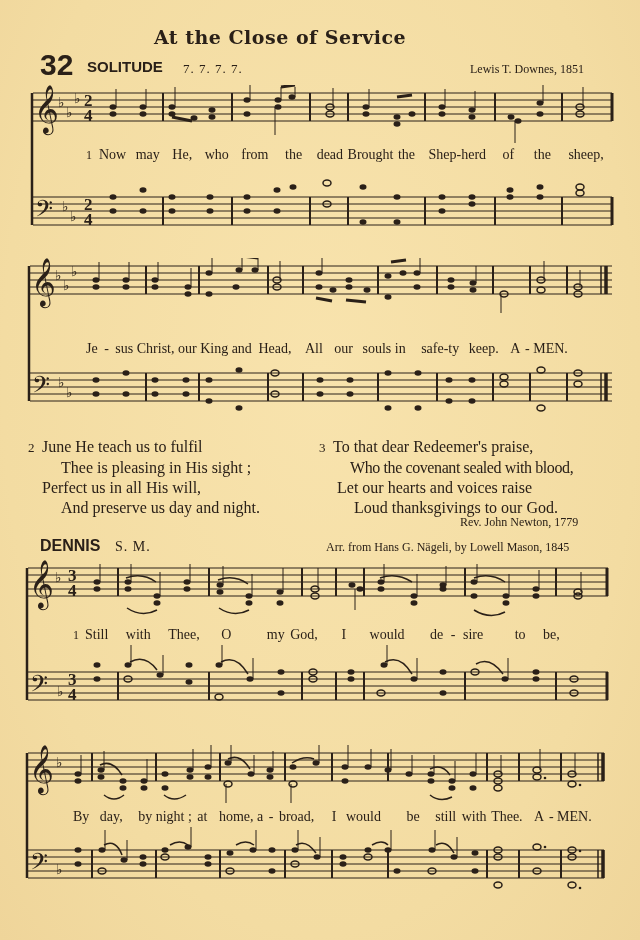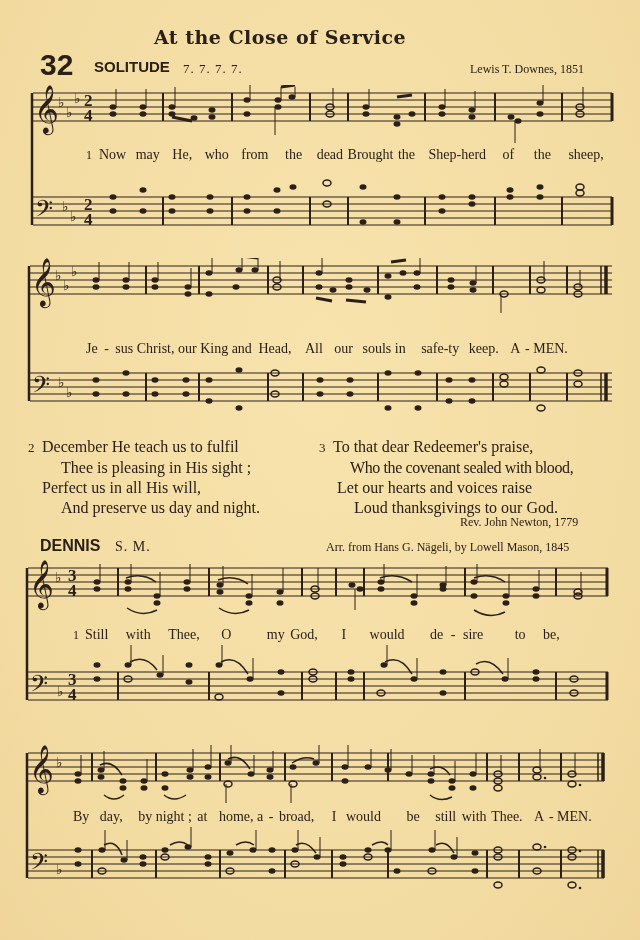--- a/index.html
+++ b/index.html
@@ -32,21 +32,21 @@
   .smallcaps { font-variant: small-caps; }
 </style>
 </head>
 <body>
 
 <div class="page">
 
   <div class="abs section-title">At the Close of Service</div>
 
   <div class="abs hymn-number">32</div>
-  <div class="abs tune-name" style="top:58px;left:94px;">SOLITUDE</div>
+  <div class="abs tune-name" style="top:58px;left:87px;">SOLITUDE</div>
   <div class="abs meter" style="top:61px;left:183px;">7. 7. 7. 7.</div>
   <div class="abs composer" style="top:62px;left:470px;">Lewis T. Downes, 1851</div>
 
   <svg class="system" style="top:85px;" width="640" height="160">
     <g stroke="#2a2018" stroke-width="1">
       <line x1="33" y1="8" x2="612" y2="8"></line>
         <line x1="33" y1="15" x2="612" y2="15"></line>
         <line x1="33" y1="22" x2="612" y2="22"></line>
         <line x1="33" y1="29" x2="612" y2="29"></line>
         <line x1="33" y1="36" x2="612" y2="36"></line>
@@ -338,21 +338,21 @@
     <span style="margin-left:8px">our</span>
     <span style="margin-left:6px">souls</span>
     <span>in</span>
     <span style="margin-left:12px">safe-ty</span>
     <span style="margin-left:6px">keep.</span>
     <span style="margin-left:8px">A</span>
     <span class="smallcaps" style="margin-left:2px">- MEN.</span>
   </div>
 
   <div class="abs verse" style="top:437px;left:28px;">
-    <div class="line"><span class="num">2</span><span>December He teach us to fulfil</span></div>
+    <div class="line"><span class="num">2</span><span>June He teach us to fulfil</span></div>
     <div class="line indent" style="padding-left:33px;">Thee is pleasing in His sight ;</div>
     <div class="line" style="padding-left:14px;">Perfect us in all His will,</div>
     <div class="line indent" style="padding-left:33px;">And preserve us day and night.</div>
   </div>
 
   <div class="abs verse" style="top:437px;left:319px;">
     <div class="line"><span class="num">3</span><span>To that dear Redeemer's praise,</span></div>
     <div class="line" style="padding-left:31px;letter-spacing:-0.4px;">Who the covenant sealed with blood,</div>
     <div class="line" style="padding-left:18px;">Let our hearts and voices raise</div>
     <div class="line" style="padding-left:35px;">Loud thanksgivings to our God.</div>

